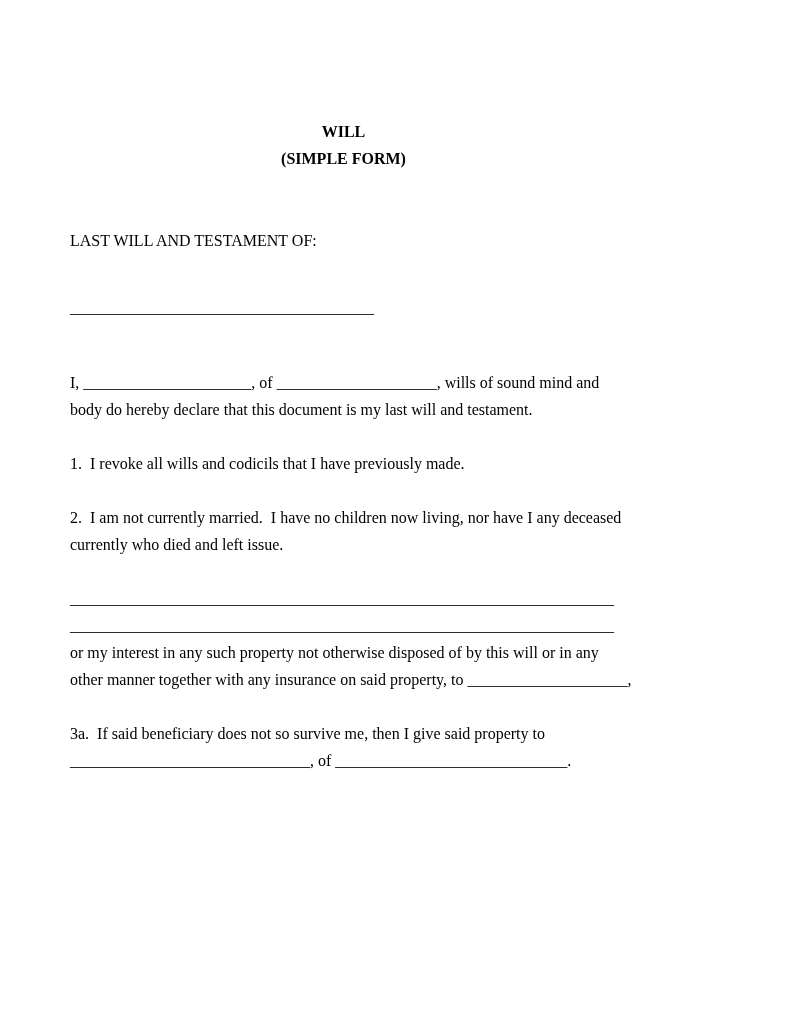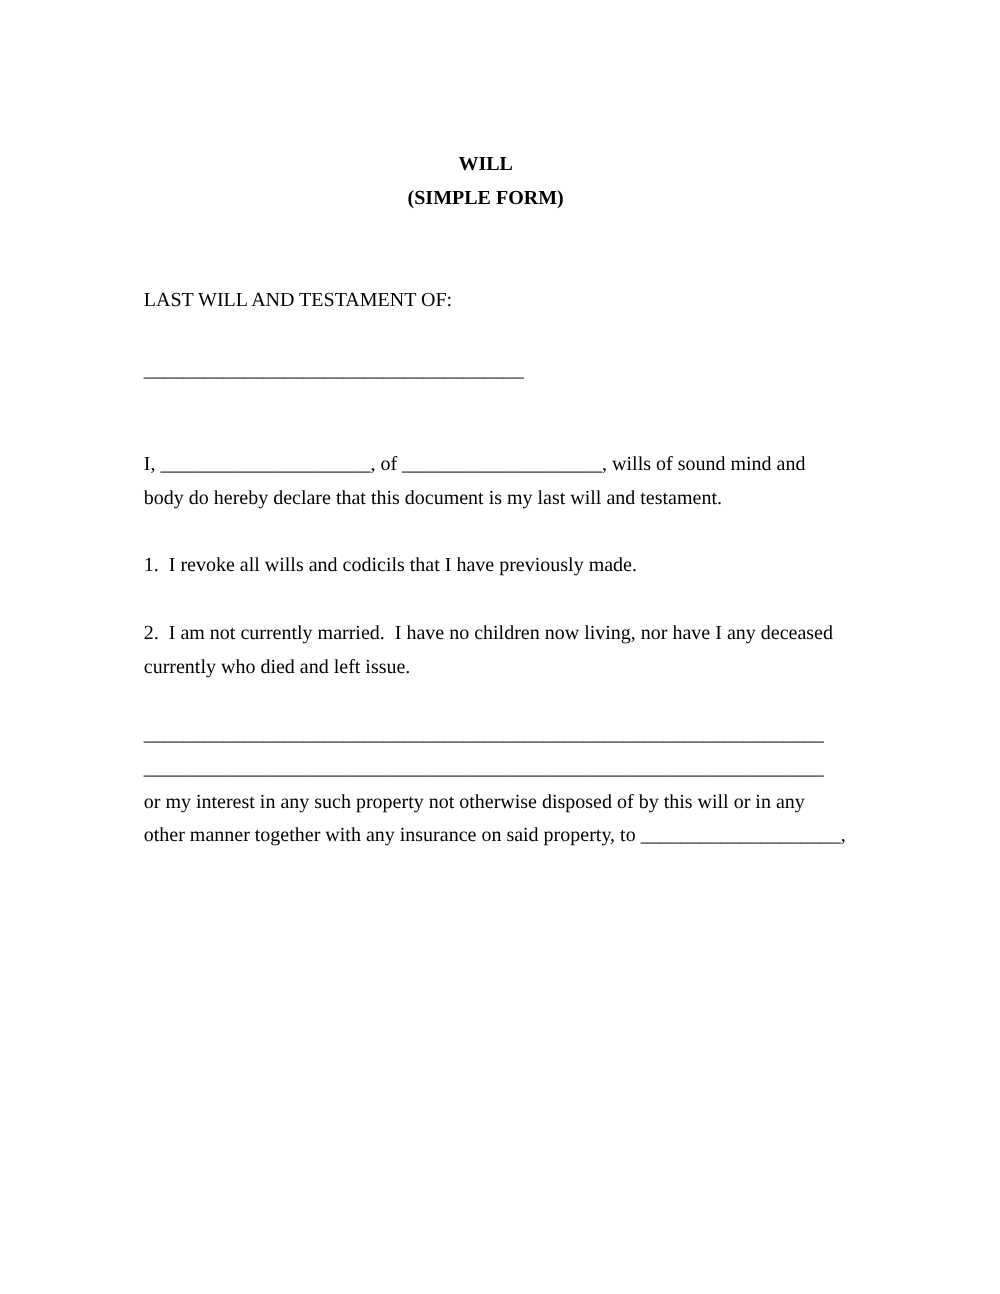--- a/index.html
+++ b/index.html
@@ -11,31 +11,31 @@
     .page {
       position: relative;
       width: 800px;
       height: 1035px;
       box-sizing: border-box;
       background: #ffffff;
       color: #000000;
       font-family: "Liberation Serif", "DejaVu Serif", serif;
       font-size: 16px;
       line-height: 27px;
-      padding: 118px 90px 0 115px;
+      padding: 118px 90px 0 70px;
       overflow: hidden;
     }
     .title-block {
       width: 547px;
       text-align: center;
       font-weight: bold;
       margin-bottom: 55px;
     }
     .heading {
-      margin-bottom: 29px;
+      margin-bottom: 40px;
     }
     .name-blank {
       margin-bottom: 48px;
     }
     .para {
       margin-bottom: 27px;
     }
     .line {
       white-space: pre;
     }
@@ -69,14 +69,18 @@
     <div class="line">currently who died and left issue.</div>
   </section>
 
   <section class="para">
     <div class="line">____________________________________________________________________</div>
     <div class="line">____________________________________________________________________</div>
     <div class="line">or my interest in any such property not otherwise disposed of by this will or in any</div>
     <div class="line">other manner together with any insurance on said property, to ____________________,</div>
   </section>
 
+  <section class="para">
+    <div class="line">3a.  If said beneficiary does not so survive me, then I give said property to</div>
+    <div class="line">______________________________, of _____________________________.</div>
+  </section>
 
 </div>
 
 </body></html>

